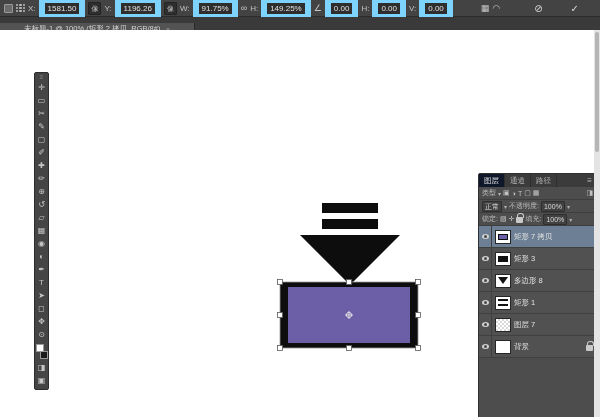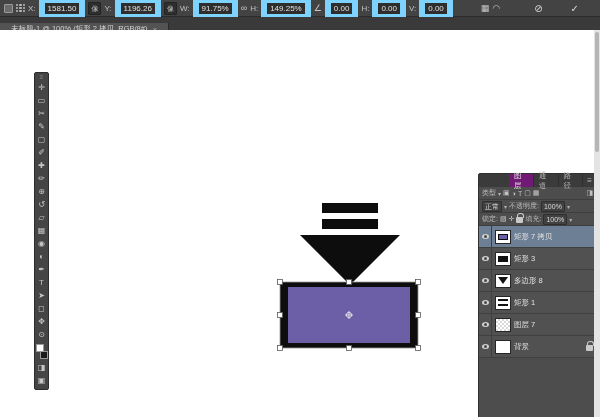--- a/index.html
+++ b/index.html
@@ -20,21 +20,21 @@
   .toolbadge { width:9px; height:9px; border:1px solid #9a9a9a; background:#6b6b6b; border-radius:1px; }
   .refgrid { width:9px; height:9px; display:grid;
     grid-template-columns:repeat(3,1fr); grid-template-rows:repeat(3,1fr); gap:1px; }
   .refgrid i { background:#b9b9b9; border-radius:50%; }
   .sp24 { width:22px; } .sp30 { width:28px; }
   .commit { color:#d8d8d8; font-size:10px; }
 
   
   .tabbar { position:absolute; left:0; top:17px; width:600px; height:13px; background:#3a3a3a; }
   .doctab { display:inline-flex; align-items:center; gap:5px; height:13px;
-    background:#535353; padding:0 11px; border-right:1px solid #2a2a2a; }
+    background:#535353; padding:0 24px; border-right:1px solid #2a2a2a; }
   .doctab .t { font-size:7.5px; color:#d6d6d6; white-space:nowrap; }
   .doctab .x { font-size:8px; color:#b0b0b0; }
 
   
   .canvas { position:absolute; left:0; top:30px; width:600px; height:387px; background:#fff; }
   .vscroll { position:absolute; right:0; top:0; width:6px; height:387px; background:#e4e4e4; }
   .vscroll .thumb { position:absolute; top:2px; left:1px; width:4px; height:120px; background:#b5b5b5; border-radius:2px; }
 
   
   .toolbox { position:absolute; left:34px; top:42px; width:15px;
@@ -52,21 +52,21 @@
   
   .artwork { position:absolute; left:270px; top:165px; width:160px; height:165px; }
 
   
   .layers-panel { position:absolute; left:478px; top:143px; width:119px; height:267px;
     background:#4d4d4d; border:1px solid #303030; border-radius:2px;
     display:flex; flex-direction:column; font-size:8px; color:#dadada; }
   .ptabs { height:13px; background:#3b3b3b; display:flex; align-items:stretch; flex:0 0 auto; }
   .ptab { padding:0 5px; display:flex; align-items:center; font-size:7.5px; color:#b8b8b8;
     border-right:1px solid #2e2e2e; }
-  .ptab.active { background:#701a75; color:#e4e4e4;margin-left:30px; }
+  .ptab.active { background:#0f172a; color:#e4e4e4; }
   .pmenu { margin-left:auto; padding:0 4px; color:#b8b8b8; font-size:8px; display:flex; align-items:center; }
   .prow { height:13px; display:flex; align-items:center; gap:2px; padding:0 3px;
     border-bottom:1px solid #3e3e3e; flex:0 0 auto; white-space:nowrap; }
   .mini-dd { background:#414141; border:1px solid #2e2e2e; border-radius:1px;
     padding:0 2px; font-size:7px; line-height:9px; color:#dcdcdc; }
   .fico { color:#c0c0c0; font-size:7px; }
   .caret { font-size:6px; color:#b0b0b0; }
   .plabel { font-size:7px; color:#bdbdbd; }
 
   .lrows { flex:1 1 auto; overflow:hidden; }

